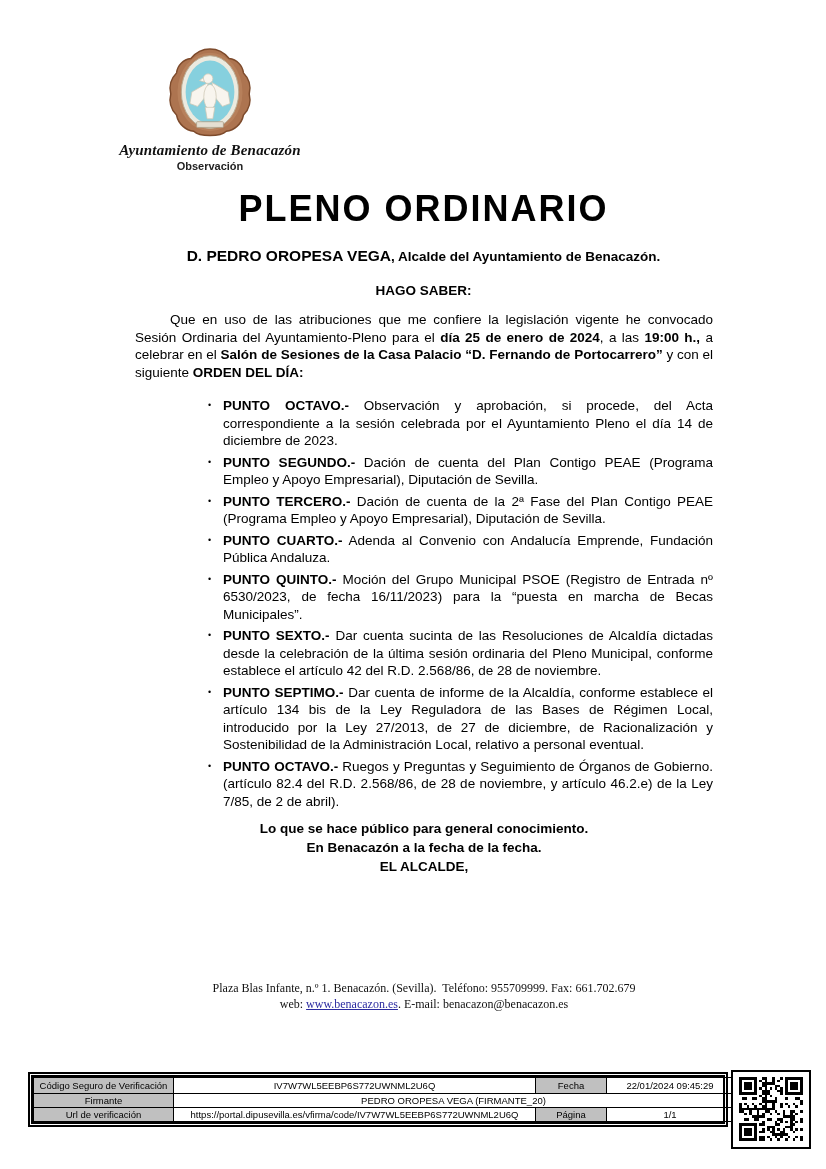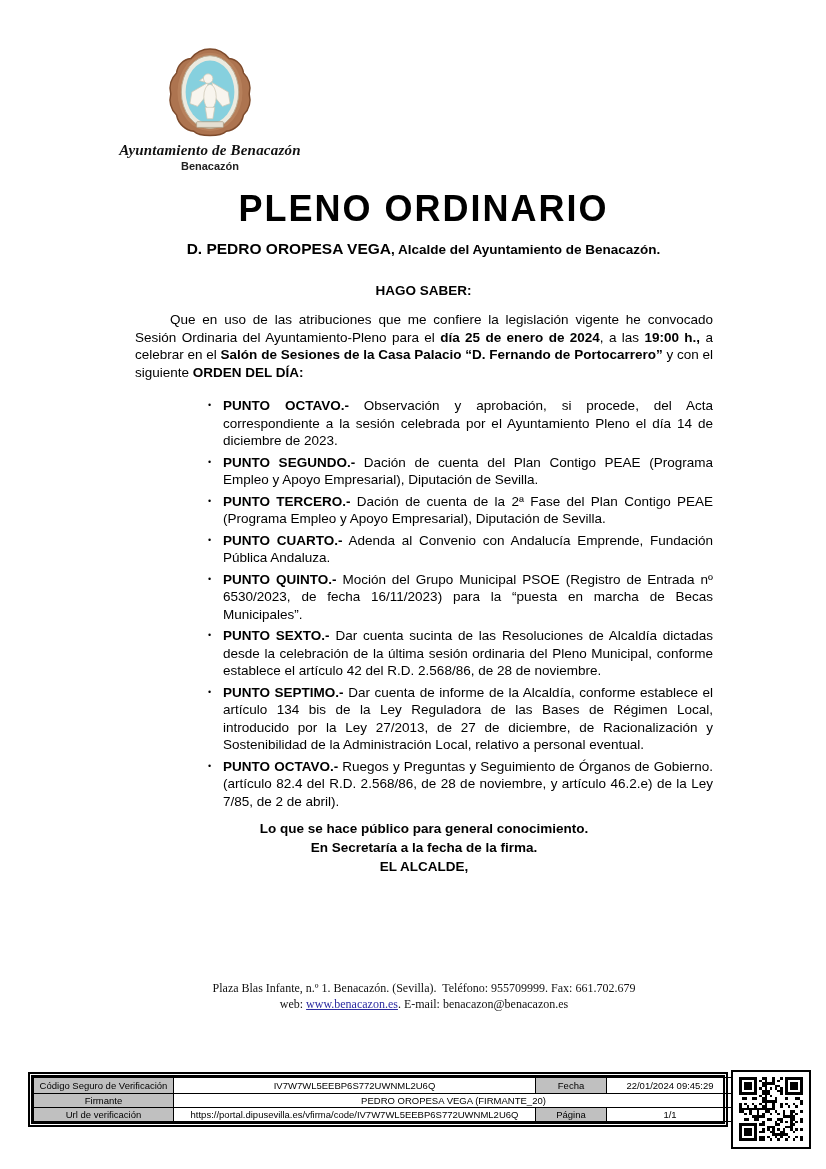--- a/index.html
+++ b/index.html
@@ -10,21 +10,21 @@
     font-family:"Liberation Sans", sans-serif; color:#1a1a1a;
   }
   
   .logo-block { position:absolute; left:112px; top:46px; width:196px; text-align:center; }
   .crest { display:block; margin:0 auto; }
   .org-name { margin-top:2px; font-family:"Liberation Serif", serif; font-style:italic; font-weight:bold; font-size:15px; color:#111; letter-spacing:0.2px; white-space:nowrap; }
   .dept { margin-top:1px; font-size:11px; font-weight:600; color:#222; }
   
   .doc-title { position:absolute; top:188px; left:135px; width:577px; text-align:center;
     font-size:36px; font-weight:800; letter-spacing:2px; color:#000; }
-  .subtitle { position:absolute; top:240px; left:135px; width:577px; text-align:center; font-weight:bold; font-size:13.5px; color:#000; }
+  .subtitle { position:absolute; top:247px; left:135px; width:577px; text-align:center; font-weight:bold; font-size:13.5px; color:#000; }
   .subtitle .big-name { font-size:15.5px; }
   .hago { position:absolute; top:283px; left:135px; width:577px; text-align:center; font-weight:bold; font-size:13.5px; color:#000; }
   
   .intro { position:absolute; top:311px; left:135px; width:578px; font-size:13.5px; line-height:17.5px;
     text-align:justify; text-indent:35px; color:#000; }
   .b { font-weight:bold; }
   
   .agenda { position:absolute; top:397px; left:205px; width:508px; list-style:none; }
   .agenda li { position:relative; padding-left:18px; margin-bottom:4px; font-size:13.5px; line-height:17.5px; text-align:justify; color:#000; }
   .agenda .bullet { position:absolute; left:3px; top:4px; font-size:9px; line-height:9px; }
@@ -62,21 +62,21 @@
         <polygon points="44,38 27,48 25,60 33,63 42,52"></polygon>
         <polygon points="48,38 65,48 67,60 59,63 50,52"></polygon>
         <ellipse cx="46" cy="53" rx="6.5" ry="13"></ellipse>
         <circle cx="44" cy="34" r="5"></circle>
         <polygon points="39,33 35,36 40,37.5"></polygon>
         <polygon points="41,64 51,64 49,76 43,76"></polygon>
       </g>
       <rect x="32" y="79" width="28" height="6" rx="1" fill="#e5dfd2" stroke="#a89a82" stroke-width="0.8"></rect>
     </svg>
     <div class="org-name">Ayuntamiento de Benacazón</div>
-    <div class="dept">Benacazón</div>
+    <div class="dept">Observación</div>
   </div>
 
   <div class="doc-title">PLENO ORDINARIO</div>
 
   <div class="subtitle"><span class="big-name">D. PEDRO OROPESA VEGA</span><span>, Alcalde del Ayuntamiento de Benacazón.</span></div>
 
   <div class="hago">HAGO SABER:</div>
 
   <p class="intro"><span>Que en uso de las atribuciones que me confiere la legislación vigente he convocado Sesión Ordinaria del Ayuntamiento-Pleno para el </span><span class="b">día 25 de enero de 2024</span><span>, a las </span><span class="b">19:00 h.,</span><span> a celebrar en el </span><span class="b">Salón de Sesiones de la Casa Palacio “D. Fernando de Portocarrero”</span><span> y con el siguiente </span><span class="b">ORDEN DEL DÍA:</span></p>
 
@@ -86,21 +86,21 @@
     <li><span class="bullet">•</span><span class="b">PUNTO TERCERO.-</span><span> Dación de cuenta de la 2ª Fase del Plan Contigo PEAE (Programa Empleo y Apoyo Empresarial), Diputación de Sevilla.</span></li>
     <li><span class="bullet">•</span><span class="b">PUNTO CUARTO.-</span><span> Adenda al Convenio con Andalucía Emprende, Fundación Pública Andaluza.</span></li>
     <li><span class="bullet">•</span><span class="b">PUNTO QUINTO.-</span><span> Moción del Grupo Municipal PSOE (Registro de Entrada nº 6530/2023, de fecha 16/11/2023) para la “puesta en marcha de Becas Municipales”.</span></li>
     <li><span class="bullet">•</span><span class="b">PUNTO SEXTO.-</span><span> Dar cuenta sucinta de las Resoluciones de Alcaldía dictadas desde la celebración de la última sesión ordinaria del Pleno Municipal, conforme establece el artículo 42 del R.D. 2.568/86, de 28 de noviembre.</span></li>
     <li><span class="bullet">•</span><span class="b">PUNTO SEPTIMO.-</span><span> Dar cuenta de informe de la Alcaldía, conforme establece el artículo 134 bis de la Ley Reguladora de las Bases de Régimen Local, introducido por la Ley 27/2013, de 27 de diciembre, de Racionalización y Sostenibilidad de la Administración Local, relativo a personal eventual.</span></li>
     <li><span class="bullet">•</span><span class="b">PUNTO OCTAVO.-</span><span> Ruegos y Preguntas y Seguimiento de Órganos de Gobierno. (artículo 82.4 del R.D. 2.568/86, de 28 de noviembre, y artículo 46.2.e) de la Ley 7/85, de 2 de abril).</span></li>
   </ul>
 
   <div class="closing">
     <div>Lo que se hace público para general conocimiento.</div>
-    <div>En Secretaría a la fecha de la firma.</div>
+    <div>En Benacazón a la fecha de la fecha.</div>
     <div>EL ALCALDE,</div>
   </div>
 
   <div class="address">
     <div class="pre">Plaza Blas Infante, n.º 1. Benacazón. (Sevilla).  Teléfono: 955709999. Fax: 661.702.679</div>
     <div><span>web: </span><a href="#">www.benacazon.es</a><span>. E-mail: benacazon@benacazon.es</span></div>
   </div>
 
   <div class="verify-wrap">
     <table class="verify">

